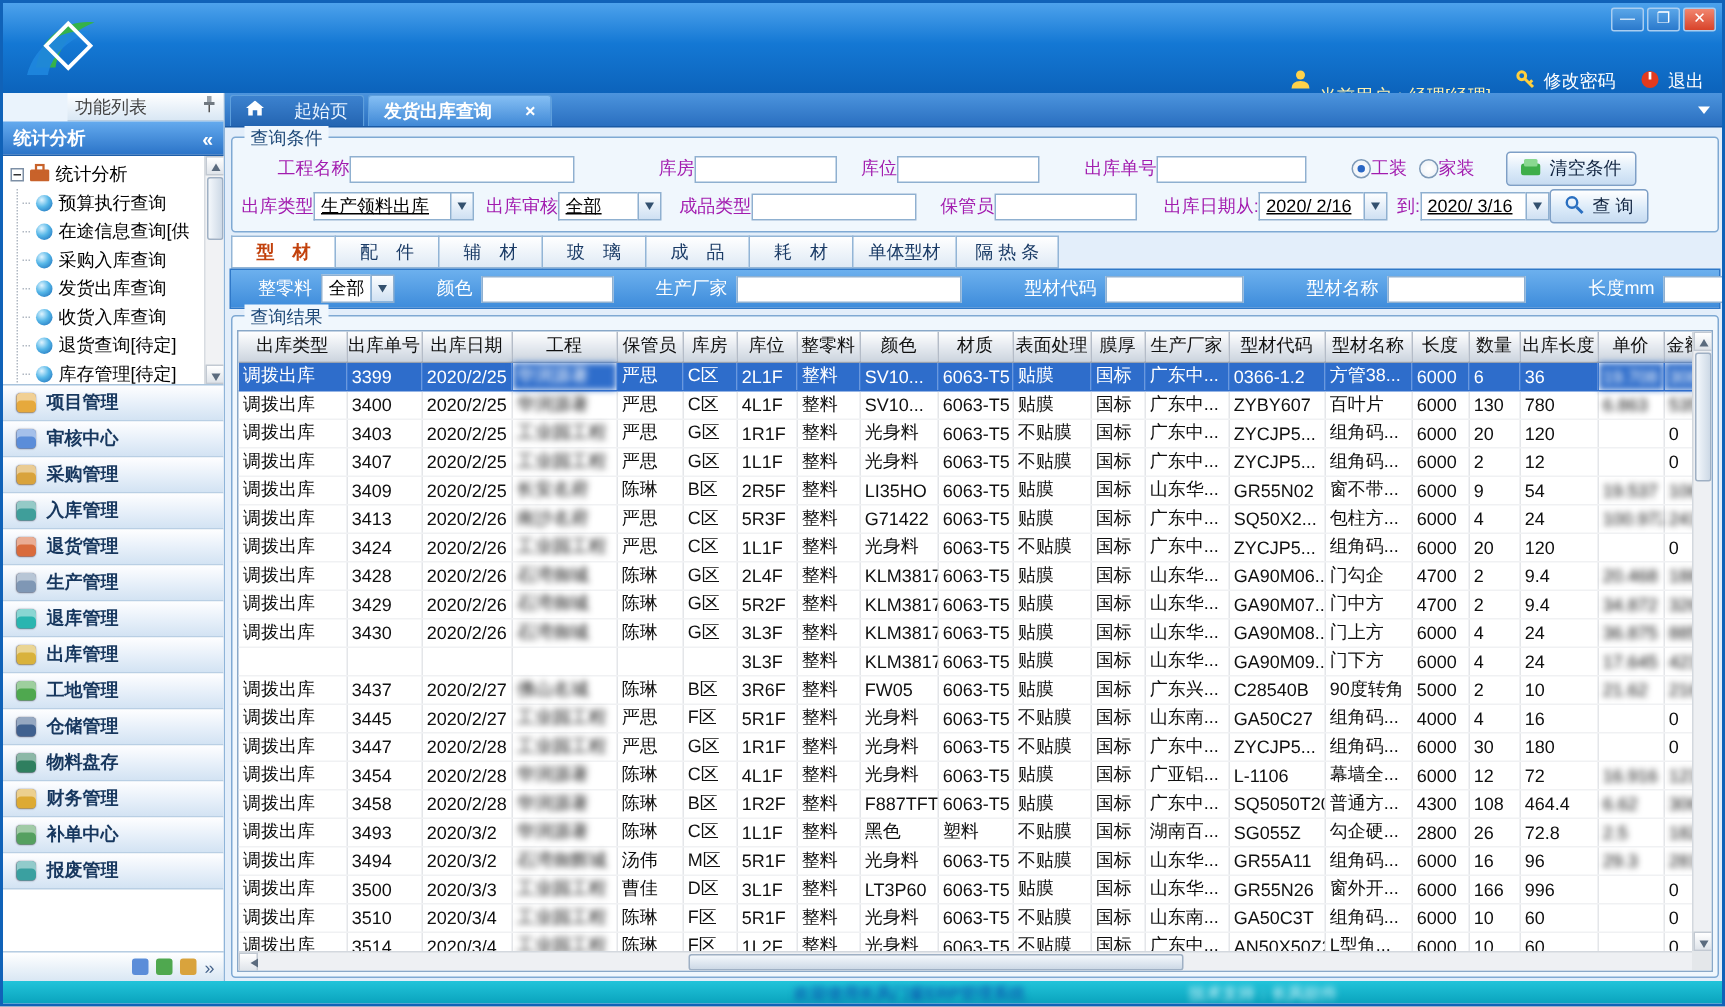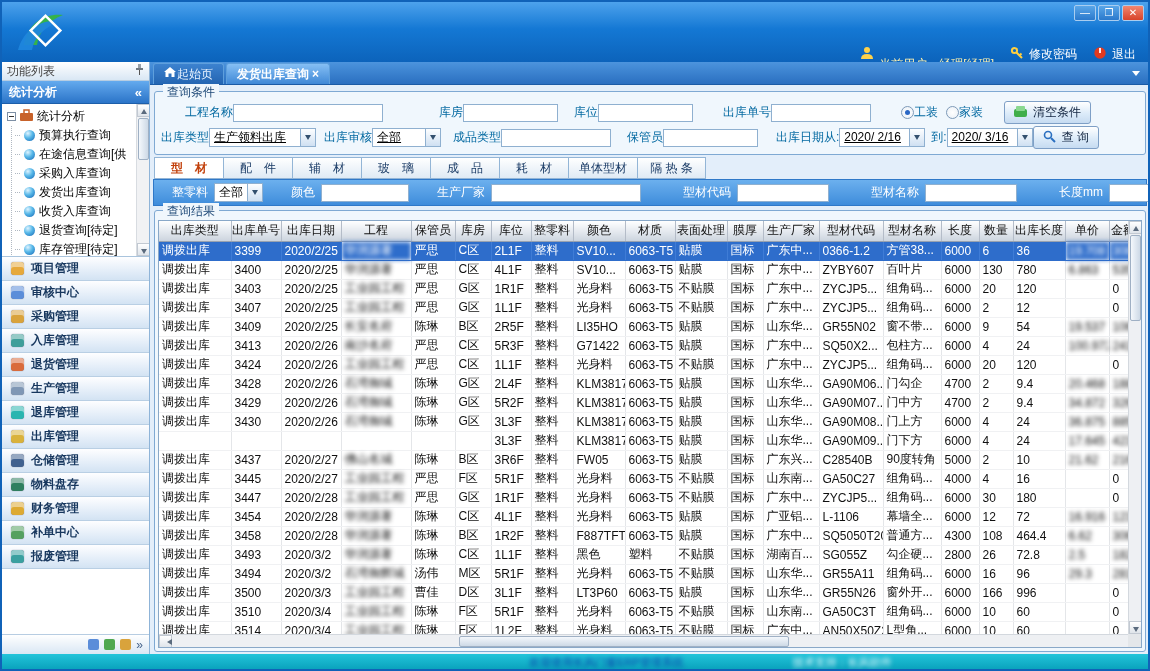--- a/index.html
+++ b/index.html
@@ -21,21 +21,21 @@
   .title-right .grp { display:flex; align-items:center; gap:5px; }
   .user-label { color:#fdf0ae;margin-top:20px; }
 
   
   .body-row { flex:1; display:flex; min-height:0; }
 
   
   .sidebar { width:148px; flex:none; display:flex; flex-direction:column; background:#eaf3fc;
              border-right:1px solid #8fb4d8; }
   .sb-caption { height:19px; flex:none; display:flex; align-items:center; justify-content:space-between;
-                padding:0 5px; background:linear-gradient(#ffffff,#d9e7f4); border-bottom:1px solid #b7cde2; color:#444; }
+                padding:0 5px; background:linear-gradient(#ffffff,#d9e7f4); border-bottom:1px solid #b7cde2; color:#444;margin-left:43px; }
   .sb-section { height:23px; flex:none; display:flex; align-items:center; justify-content:space-between; padding:0 7px;
                 background:linear-gradient(#64aaee,#2b74c8); color:#fff; font-weight:bold; border-bottom:1px solid #1d5ea9; }
   .sb-section .chev { font-size:13px; cursor:default; }
   .sb-tree { height:153px; flex:none; background:#fff; border-bottom:1px solid #a9c4dd; position:relative;
              overflow:hidden; padding:3px 14px 0 5px; }
   .tree-root { display:flex; align-items:center; gap:4px; height:19px; white-space:nowrap; }
   .expander { width:9px; height:9px; border:1px solid #7d8fa5; background:#fff; position:relative; flex:none; }
   .expander::after { content:""; position:absolute; left:1px; right:1px; top:3px; border-top:1px solid #333; }
   .tree-children { margin-left:4px; border-left:1px dotted #b0b8c2; padding-left:3px; }
   .tree-item { display:flex; align-items:center; gap:4px; height:19px; white-space:nowrap; cursor:default; }
@@ -57,35 +57,35 @@
                   font-weight:bold; color:#17375e; cursor:default; }
   .menu-ico { width:13px; height:13px; border-radius:3px; flex:none; box-shadow:inset 0 5px rgba(255,255,255,.45), 0 0 1px #667; }
   .sb-footer { height:20px; flex:none; display:flex; align-items:center; justify-content:flex-end; gap:5px; padding:0 6px;
                background:linear-gradient(#ffffff,#d9e7f4); border-top:1px solid #b7cde2; color:#44628a; }
   .mini-ico { width:11px; height:11px; border-radius:2px; }
 
   
   .main { flex:1; display:flex; flex-direction:column; min-width:0; }
   .tabbar { height:23px; flex:none; background:linear-gradient(#4c94dd,#2a6fc0); display:flex; align-items:flex-end;
             padding-left:3px; position:relative; border-bottom:1px solid #1a5aa5; }
-  .tab { height:21px; display:flex; align-items:center; gap:1px; padding:0 10px; margin-right:2px; color:#e8f3ff;
+  .tab { height:21px; display:flex; align-items:center; gap:20px; padding:0 10px; margin-right:2px; color:#e8f3ff;
          background:linear-gradient(#3c82cf,#2465b2); border:1px solid #5e9fdc; border-bottom:none;
          border-radius:3px 3px 0 0; cursor:default; white-space:nowrap; }
   .tab.active { background:linear-gradient(#85bff4,#3f88d6); color:#fff; font-weight:bold; }
   .tab .close-x { font-weight:bold; margin-left:2px; }
   .tab-drop { position:absolute; right:8px; top:9px; width:0; height:0; border-left:4px solid transparent;
               border-right:4px solid transparent; border-top:5px solid #fff; }
   .content { flex:1; display:flex; flex-direction:column; min-height:0; background:#e3eefa; padding:2px 1px 0 3px; }
 
   .groupbox { position:relative; border:1px solid #7fa9d3; border-radius:3px; background:#f0f7fd; margin:4px 1px 2px 1px; }
   .gb-title { position:absolute; top:-8px; left:8px; background:#f0f7fd; padding:0 4px; color:#1d4877; }
 
   .query-box { flex:none; padding:8px 6px 4px 6px; }
   .form-row { display:flex; align-items:center; height:25px; }
-  .lbl { white-space:nowrap; color:#0369a1; }
+  .lbl { white-space:nowrap; color:#a21caf; }
   .tbox { height:18px; border:1px solid #8fb0d0; background:#fff; font:12px "Liberation Sans",sans-serif; padding:0 3px; }
   .combo { display:flex; align-items:stretch; height:19px;text-decoration:underline; }
   .combo .val { border:1px solid #8fb0d0; border-right:none; background:#fff; line-height:17px; padding:0 4px;
                 overflow:hidden; white-space:nowrap; flex:1; }
   .combo .cbtn { width:16px; flex:none; background:linear-gradient(#fdfeff,#cfe0f2); border:1px solid #8fb0d0;
                  display:flex; align-items:center; justify-content:center; }
   .combo .cbtn::after { content:""; border-left:3.5px solid transparent; border-right:3.5px solid transparent;
                         border-top:5px solid #33506e; }
   .radio { width:13px; height:13px; border-radius:50%; border:1px solid #7e9ab8; background:radial-gradient(#fff,#e9eff6);
            position:relative; flex:none; }
@@ -267,20 +267,24 @@
             <span class="menu-ico" style="background: rgb(127, 151, 181);"></span>
             <span>生产管理</span>
           </div>
           <div class="sb-menu-item">
             <span class="menu-ico" style="background: rgb(42, 181, 176);"></span>
             <span>退库管理</span>
           </div>
           <div class="sb-menu-item">
             <span class="menu-ico" style="background: rgb(217, 178, 60);"></span>
             <span>出库管理</span>
+          </div>
+          <div class="sb-menu-item">
+            <span class="menu-ico" style="background: rgb(79, 168, 79);"></span>
+            <span>工地管理</span>
           </div>
           <div class="sb-menu-item">
             <span class="menu-ico" style="background: rgb(64, 97, 143);"></span>
             <span>仓储管理</span>
           </div>
           <div class="sb-menu-item">
             <span class="menu-ico" style="background: rgb(47, 127, 95);"></span>
             <span>物料盘存</span>
           </div>
           <div class="sb-menu-item">

